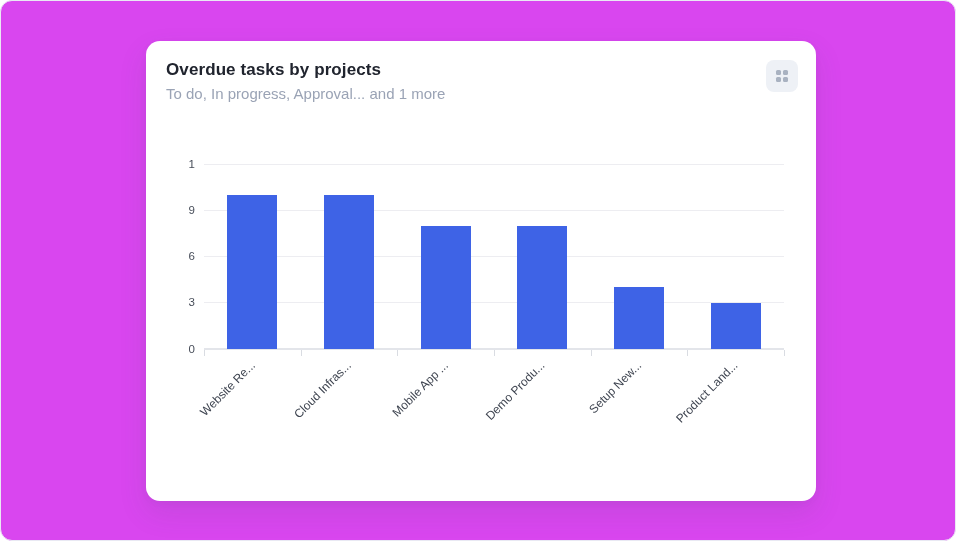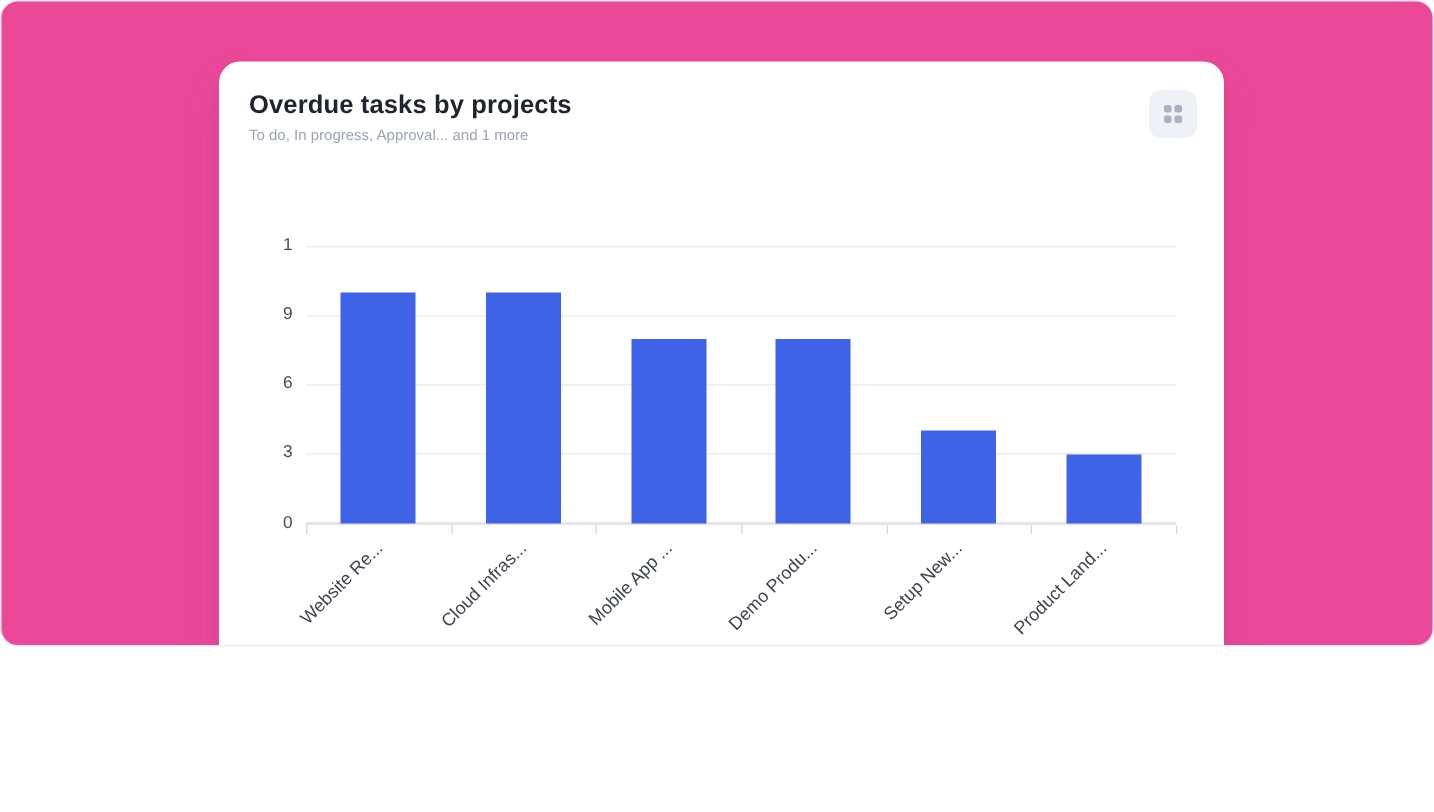--- a/index.html
+++ b/index.html
@@ -1,20 +1,20 @@
 <!DOCTYPE html>
 <html><head>
 <meta charset="utf-8">
 <style>
   html, body { margin: 0; padding: 0; background: #ffffff; }
   .canvas {
     position: relative;
-    width: 956px; height: 431px;
+    width: 956px; height: 541px;
     box-sizing: border-box;
-    background: #ec4899;
+    background: #d946ef;
     border: 1px solid #e9e9f3;
     border-radius: 12px;
     overflow: hidden;
     font-family: "Liberation Sans", sans-serif;
   }
   .card {
     position: absolute;
     left: 145px; top: 40px;
     width: 670px; height: 460px;
     background: #ffffff;
@@ -29,21 +29,21 @@
   }
   .card-title {
     margin: 0;
     font-size: 17px;
     font-weight: 700;
     color: #20242e;
     letter-spacing: 0.1px;
   }
   .card-subtitle {
     margin: 5px 0 14px;
-    font-size: 10px;
+    font-size: 15px;
     color: #9aa3b5;
   }
   .menu-btn {
     width: 32px; height: 32px;
     border: none;
     border-radius: 8px;
     background: #eef1f6;
     display: flex;
     align-items: center;
     justify-content: center;

